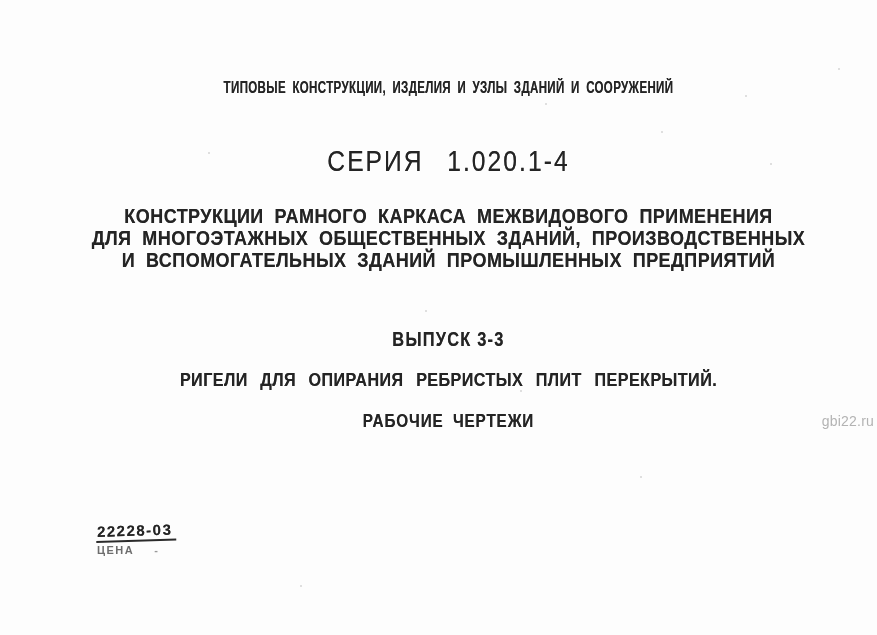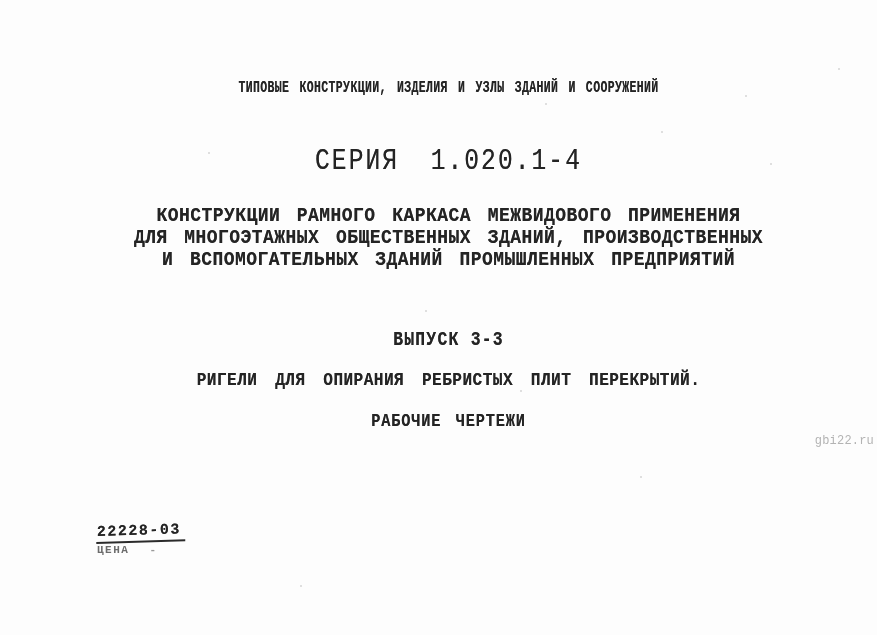--- a/index.html
+++ b/index.html
@@ -6,21 +6,21 @@
     margin: 0;
     padding: 0;
     background: #e9e9e9;
   }
   .page {
     position: relative;
     width: 877px;
     height: 635px;
     background: #fdfdfd;
     overflow: hidden;
-    font-family: Liberation Mono, monospace;
+    font-family: Liberation Sans, sans-serif;
     color: #242424;
   }
   .ink {
     text-shadow: 0 0 0.5px rgba(36,36,36,0.65);
     white-space: nowrap;
   }
   .centered {
     position: absolute;
     left: 20px;
     right: 0;
@@ -69,23 +69,23 @@
   .doctype-line {
     top: 411px;
     font-size: 18px;
     font-weight: 700;
     letter-spacing: 1px;
     word-spacing: 5px;
     transform: scaleX(0.85);
   }
   .watermark {
     position: absolute;
-    top: 434px;
+    top: 413px;
     right: 3px;
-    font-size: 12px;
+    font-size: 14px;
     color: #b3b3b3;
     letter-spacing: 0.2px;
   }
   .stamp {
     position: absolute;
     left: 96px;
     top: 523px;
     transform: rotate(-1.8deg);
     transform-origin: left center;
   }

